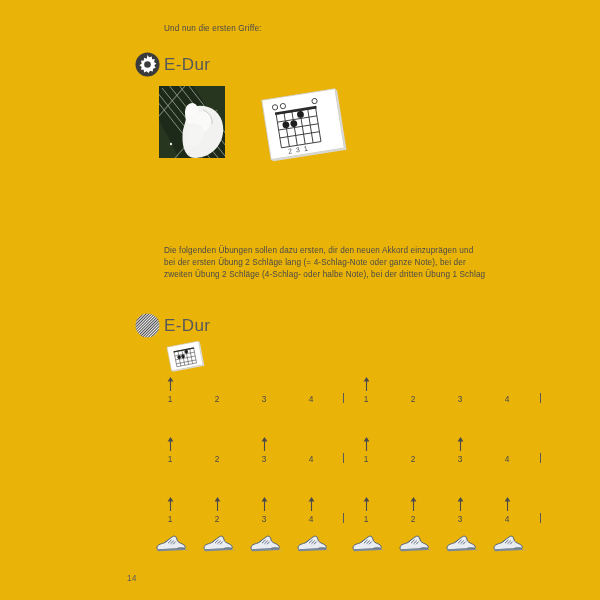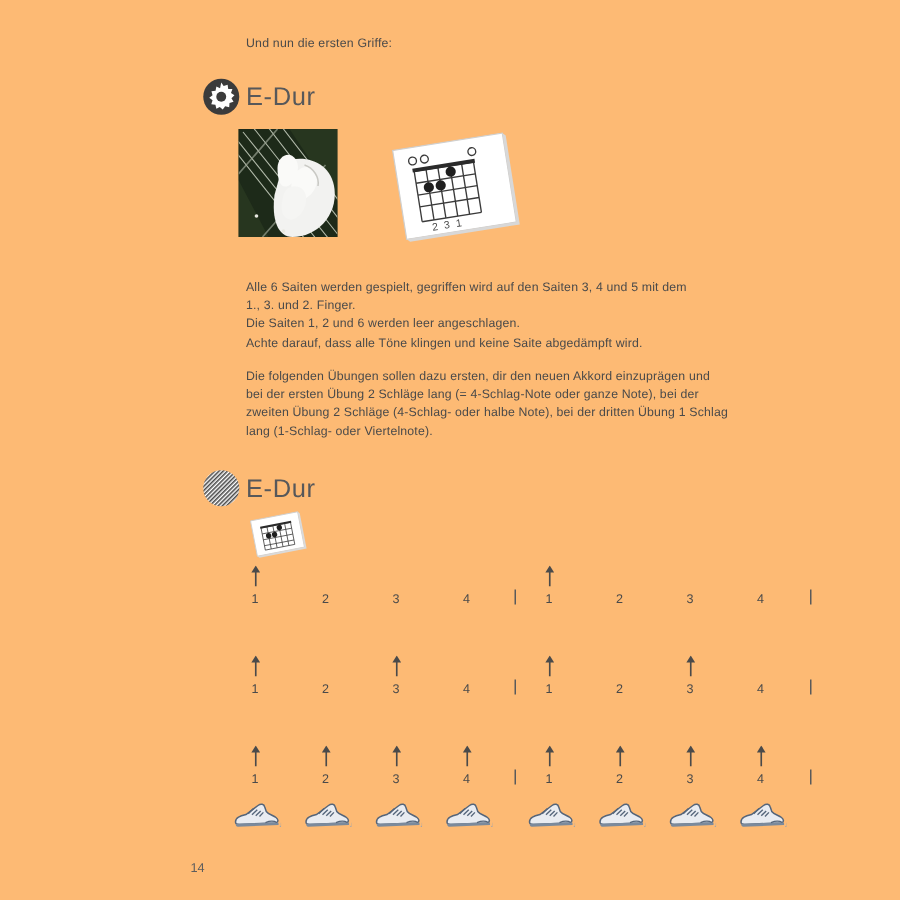--- a/index.html
+++ b/index.html
@@ -11,21 +11,21 @@
     width: 600px;
     height: 600px;
     position: relative;
     overflow: hidden;
     font-family: "Liberation Sans", sans-serif;
     color: #3a3a3a;
   }
   .page {
     position: absolute;
     inset: 0;
-    background: #fdba74;
+    background: #eab308;
   }
 
   
   .intro-line {
     position: absolute;
     left: 164px;
     top: 24px;
     font-size: 8.2px;
     letter-spacing: 0.15px;
     color: #4a4a4a;
@@ -265,32 +265,25 @@
 
         <g fill="#4a4a4a" font-family="Liberation Sans, sans-serif" font-size="7">
           <text x="26" y="65">2</text>
           <text x="34" y="65">3</text>
           <text x="42" y="65">1</text>
         </g>
       </g>
     </svg>
   </div>
 
-  <div class="para para-a">
-    <p>Alle 6 Saiten werden gespielt, gegriffen wird auf den Saiten 3, 4 und 5 mit dem</p>
-    <p>1., 3. und 2. Finger.</p>
-    <p>Die Saiten 1, 2 und 6 werden leer angeschlagen.</p>
-    <p>Achte darauf, dass alle Töne klingen und keine Saite abgedämpft wird.</p>
-  </div>
 
   <div class="para para-b">
     <p>Die folgenden Übungen sollen dazu ersten, dir den neuen Akkord einzuprägen und</p>
     <p>bei der ersten Übung 2 Schläge lang (= 4-Schlag-Note oder ganze Note), bei der</p>
     <p>zweiten Übung 2 Schläge (4-Schlag- oder halbe Note), bei der dritten Übung 1 Schlag</p>
-    <p>lang (1-Schlag- oder Viertelnote).</p>
   </div>
 
   <div class="section-head" style="left:135px; top:313px;">
     <span class="badge">
       <svg width="25" height="25" viewBox="0 0 50 50">
         <defs>
           <pattern id="stripes" width="4" height="4" patternUnits="userSpaceOnUse" patternTransform="rotate(45)">
             <rect width="4" height="4" fill="#ffffff"></rect>
             <rect width="2.1" height="4" fill="#4a4a4a"></rect>
           </pattern>

